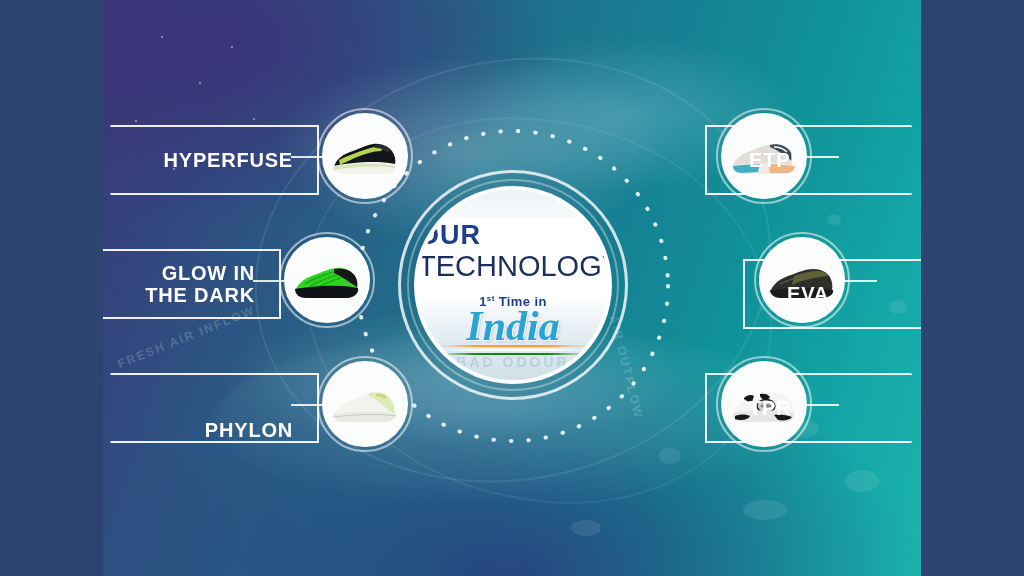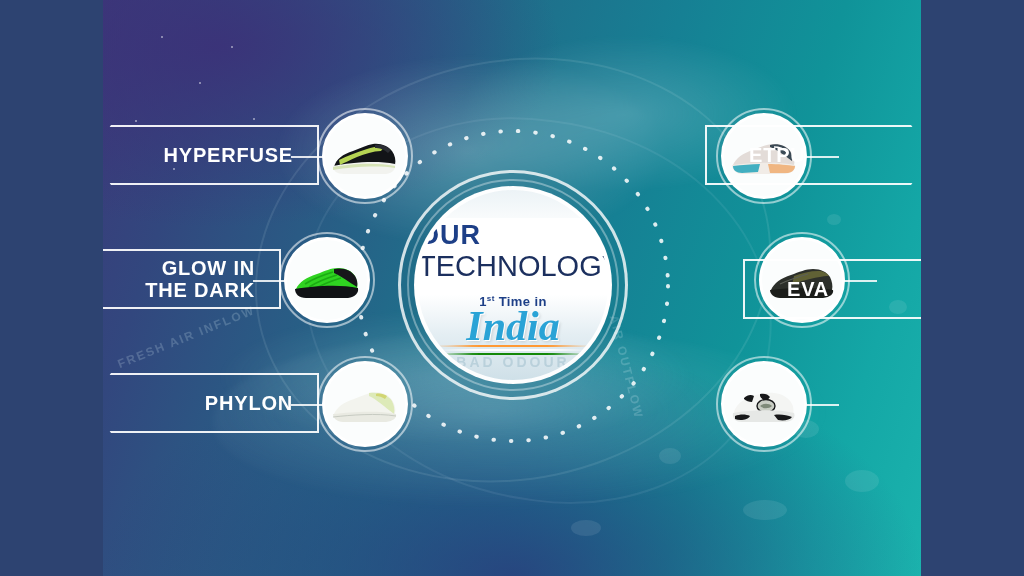--- a/index.html
+++ b/index.html
@@ -161,21 +161,21 @@
     position:absolute; left:5px; top:5px; width:86px; height:86px;
     border-radius:50%;
     border:3px solid #ffffff;
     background:#fbfdfd;
     overflow:hidden;
   }
   .shoe{ position:absolute; left:6px; top:20px; width:68px; height:42px; }
 
   
   .banner{
-    position:absolute; height:60px;
+    position:absolute; height:70px;
     display:flex; align-items:center;
     border:2px solid rgba(255,255,255,.92);
   }
   .banner .lbl{
     color:#ffffff; font-weight:800; font-size:20px; letter-spacing:.8px;
     line-height:1.12; white-space:pre-line;
   }
   .banner.left{
     width:228px;
     clip-path:polygon(20px 0, 100% 0, 100% 100%, 20px 100%, 0 50%);
@@ -338,27 +338,30 @@
 
     <div class="banner left" style="left:-12px;top:125px;">
       <div class="lbl">HYPERFUSE</div>
     </div>
 
     <div class="banner left" style="left:-50px;top:249px;">
       <div class="lbl">GLOW IN
 THE DARK</div>
     </div>
 
-    <div class="banner left" style="left:-12px;top:373px;">
+    <div class="banner left" style="left:-12px;top:373px;align-items:flex-end;">
       <div class="lbl">PHYLON</div>
     </div>
 
     <div class="banner right" style="left:602px;top:125px;">
       <div class="lbl">ETPU</div>
     </div>
 
     <div class="banner right" style="left:640px;top:259px;">
       <div class="lbl">EVA</div>
     </div>
 
+    <div class="banner right" style="left:602px;top:373px;">
+      <div class="lbl">TPR</div>
+    </div>
 
   </div>
 </div>
 
 </body></html>

